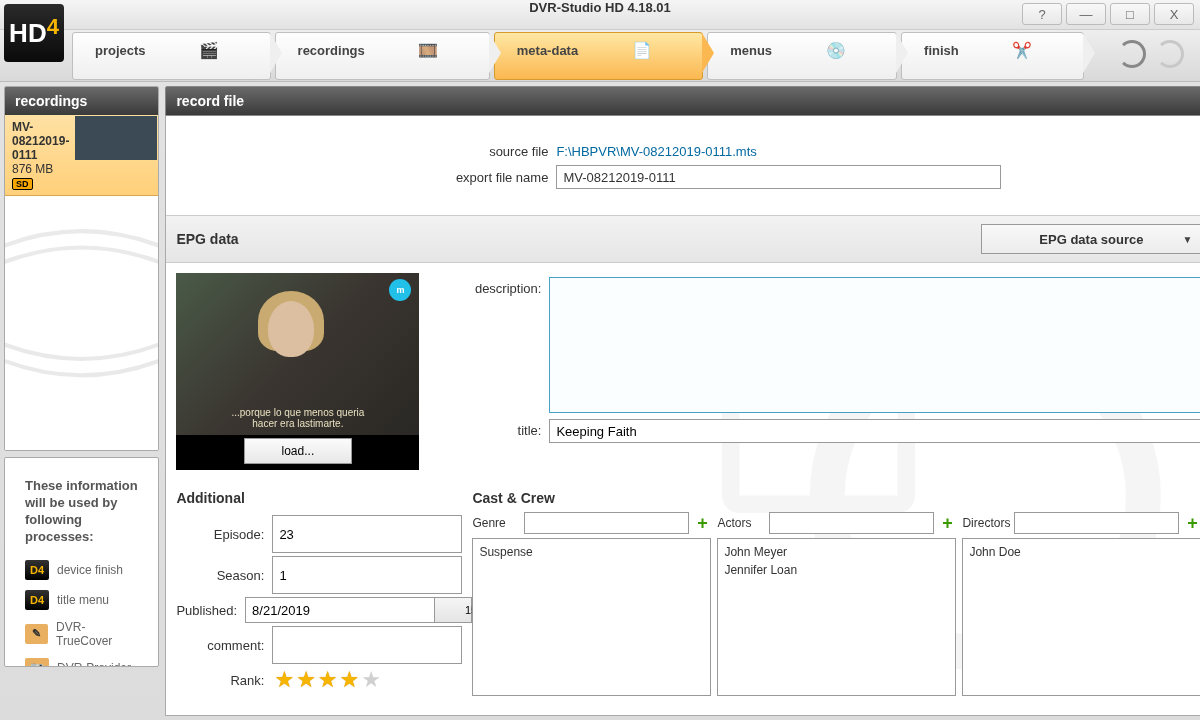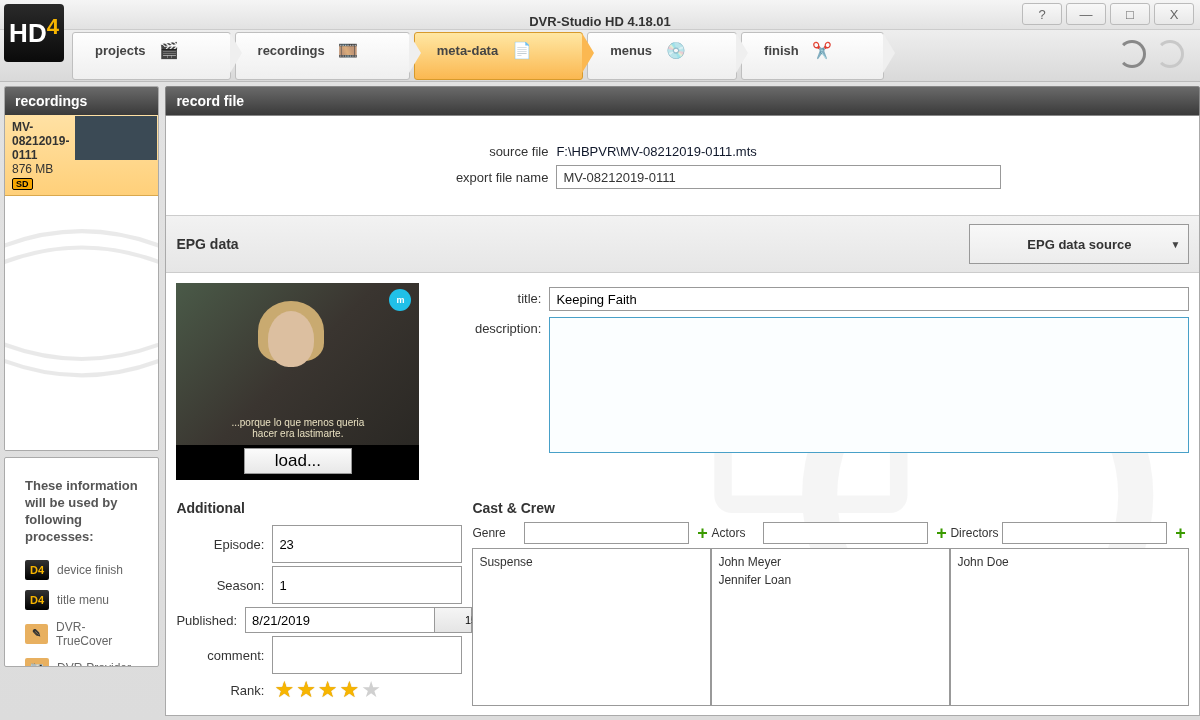--- a/index.html
+++ b/index.html
@@ -1,32 +1,32 @@
 <!DOCTYPE html>
 <html><head>
 <meta charset="utf-8">
 <style>
 * { box-sizing: border-box; margin: 0; padding: 0; font-family: Arial, sans-serif; }
 body { width: 1200px; height: 720px; overflow: hidden; background: #e8e8e8; }
 .root { width: 1200px; height: 720px; display: flex; flex-direction: column; }
 
 
-.titlebar { height: 30px; background: linear-gradient(#f5f5f5,#e2e2e2); display: flex; align-items: flex-end; position: relative; border-bottom: 1px solid #ccc; }
+.titlebar { height: 30px; background: linear-gradient(#f5f5f5,#e2e2e2); display: flex; align-items: flex-start; position: relative; border-bottom: 1px solid #ccc; }
 .titlebar .title { flex: 1; text-align: center; font-size: 13px; font-weight: bold; color: #333; }
 .titlebar .winbtns { position: absolute; right: 6px; top: 3px; display: flex; gap: 4px; }
 .winbtn { width: 40px; height: 22px; border: 1px solid #bbb; border-radius: 3px; background: linear-gradient(#f8f8f8,#e8e8e8); display: flex; align-items: center; justify-content: center; font-size: 13px; color: #666; cursor: pointer; }
 
 .app-logo { position: absolute; left: 4px; top: 4px; width: 60px; height: 58px; background: linear-gradient(#2a2a2a,#0a0a0a); border-radius: 4px; display:flex; align-items:center; justify-content:center; z-index: 5; }
 .app-logo span.h { font: bold 26px Arial; color:#fff; }
 .app-logo span.d { font: bold 26px Arial; color:#fff; }
 .app-logo span.four { font: bold 22px Arial; color:#f7b500; position:relative; top:-6px; }
 
 
 .tabs-row { height: 52px; background: linear-gradient(#eeeeee,#d9d9d9); display:flex; align-items:center; padding-left: 72px; gap: 4px; border-bottom: 1px solid #bbb; position: relative; }
-.step { height: 48px; display:flex; align-items:center; background: linear-gradient(#fefefe,#efefef); border:1px solid #bfbfbf; border-radius:3px; padding: 0 46px 10px 22px; position:relative; cursor:pointer; }
+.step { height: 48px; display:flex; align-items:center; background: linear-gradient(#fefefe,#efefef); border:1px solid #bfbfbf; border-radius:3px; padding: 0 46px 10px 22px; position:relative; cursor:pointer;gap:40px; }
 .step.active { background: linear-gradient(#ffe7a3,#fbb851); border-color:#d79a2c; }
 .step::after { content:""; position:absolute; right:-12px; top:0; width:0; height:0; border-top:20px solid transparent; border-bottom:20px solid transparent; border-left:12px solid #efefef; z-index:2; }
 .step.active::after { border-left-color:#fbb851; }
 .step-label { font-size:13px; font-weight:bold; color:#444; }
 .step-icon { width:28px; height:28px; margin-left:10px; display:inline-flex; align-items:center; justify-content:center; font-size:16px; }
 .cycle-icons { position:absolute; right:16px; top:10px; display:flex; gap:10px; }
 .cycle { width:28px; height:28px; border:3px solid #888; border-radius:50%; border-left-color:transparent; position:relative; }
 .cycle:last-child { border-color:#c8c8c8; border-left-color:transparent; }
 
 
@@ -56,37 +56,37 @@
 
 
 .right-col { flex:1; display:flex; flex-direction:column; }
 .right-head { background: linear-gradient(#6a6a6a,#3a3a3a); color:#fff; font-size:14px; font-weight:bold; padding:6px 10px; border:1px solid #888; border-top-left-radius:2px; border-top-right-radius:2px; }
 .right-content { flex:1; background:#fff; border:1px solid #aaa; border-top:none; overflow:auto; position:relative; padding-bottom:10px; }
 .right-bg { position:absolute; right:0; top:160px; bottom:0; width:60%; opacity:.06; pointer-events:none; }
 .right-bg svg{ width:100%; height:100%; }
 
 .form-row { display:flex; align-items:center; margin:6px 0; }
 .form-row label { width: 380px; text-align:right; padding-right:8px; font-size:13px; color:#333; }
-.form-row .val { font-size:13px; color:#0f172a; }
+.form-row .val { font-size:13px; color:#0369a1; }
 .form-row input[type=text] { flex:1; max-width:445px; border:1px solid #999; height:24px; padding:2px 6px; font-size:13px; color:#333; }
 
 .top-form { padding: 22px 30px 20px 10px; }
 
 .section-bar { background: linear-gradient(#f2f2f2,#e6e6e6); border-top:1px solid #ccc; border-bottom:1px solid #ccc; padding:8px 10px; font-weight:bold; font-size:14px; color:#333; display:flex; align-items:center; }
 .section-bar .spacer { flex:1; }
-.epg-src { width:220px; height:40px; background: linear-gradient(#f8f8f8,#ececec); border:1px solid #999; display:flex; align-items:center; justify-content:center; gap:40px; font-size:13px; font-weight:bold; cursor:pointer; position:relative; }
+.epg-src { width:220px; height:30px; background: linear-gradient(#f8f8f8,#ececec); border:1px solid #999; display:flex; align-items:center; justify-content:center; gap:40px; font-size:13px; font-weight:bold; cursor:pointer; position:relative; }
 .epg-src .caret { position:absolute; right:8px; font-size:10px; color:#444; }
 
 .epg-body { display:flex; padding:10px; gap:10px; position:relative; z-index:1; }
 .preview { width:243px; height:197px; background:#000; position:relative; display:flex; align-items:flex-end; justify-content:center; }
 .preview-inner { width:100%; height:82%; background: linear-gradient(135deg,#4a5a48 0%,#3a3530 50%,#2a2824 100%); position:absolute; top:0; display:flex; align-items:flex-end; justify-content:center; color:#e8e0c0; font-size:10px; text-align:center; padding:6px; }
 .preview-face { position:absolute; top:28px; left:92px; width:46px; height:56px; background:#dcbfa0; border-radius:50% 50% 45% 45%; }
 .preview-hair { position:absolute; top:18px; left:82px; width:66px; height:60px; background:#c9aa70; border-radius:50% 50% 30% 30%; }
 .preview-badge { position:absolute; top:6px; right:8px; width:22px; height:22px; border-radius:50%; background:#20c0e8; color:#fff; font-size:9px; font-weight:bold; display:flex; align-items:center; justify-content:center; }
-.load-btn { position:absolute; bottom:6px; width:108px; height:26px; background: linear-gradient(#fbfbfb,#e8e8e8); border:1px solid #999; font-size:17px; cursor:pointer; display:flex; align-items:center; justify-content:center; }
+.load-btn { position:absolute; bottom:6px; width:108px; height:26px; background: linear-gradient(#fbfbfb,#e8e8e8); border:1px solid #999; font-size:12px; cursor:pointer; display:flex; align-items:center; justify-content:center; }
 
 .epg-fields { flex:1; display:flex; flex-direction:column; gap:6px; padding-top:4px; }
 .epg-fields .frow { display:flex; align-items:flex-start; }
 .epg-fields .frow label { width:120px; text-align:right; padding-right:8px; font-size:13px; color:#333; padding-top:4px; }
 .epg-fields .frow input { flex:1; border:1px solid #999; height:24px; padding:2px 6px; font-size:13px; }
 .epg-fields .frow textarea { flex:1; border:1px solid #48a0c8; height:136px; padding:4px 6px; font-size:13px; resize:none; outline:none; background:#fbfeff; }
 
 .double-head { display:flex; padding:10px 10px 6px 10px; gap:10px; font-weight:bold; font-size:14px; color:#333; }
 .double-head .col { }
 .double-head .a { width:286px; }
@@ -96,21 +96,21 @@
 .addl-row { display:flex; align-items:center; margin:3px 0; }
 .addl-row label { width:96px; text-align:right; padding-right:8px; font-size:13px; color:#333; }
 .addl-row input { flex:1; border:1px solid #999; height:24px; padding:18px 6px; font-size:13px; }
 .date-wrap { flex:1; display:flex; border:1px solid #999; height:26px; align-items:center; }
 .date-wrap input { border:none; flex:1; height:16px; padding:2px 6px; }
 .cal-btn { width:26px; height:24px; border-left:1px solid #999; display:flex; align-items:center; justify-content:center; cursor:pointer; font-size:11px; background:linear-gradient(#f5f5f5,#e5e5e5);padding-left:36px; }
 .stars { display:flex; gap:2px; padding-left:2px; }
 .star { font-size:22px; color:#d0d0d0; cursor:pointer; }
 .star.on { color:#f7b500; text-shadow:0 0 1px #c08000; }
 
-.castcrew { flex:1; display:flex; }
+.castcrew { flex:1; display:flex; gap:6px; }
 .cc-col { flex:1; display:flex; flex-direction:column; }
 .cc-head { display:flex; align-items:center; gap:4px; margin-bottom:4px; }
 .cc-head label { font-size:12px; color:#333; width:48px; }
 .cc-head input { flex:1; border:1px solid #999; height:22px; padding:2px 4px; font-size:12px; }
 .plus { width:18px; height:18px; font-size:18px; font-weight:bold; color:#3a9a00; cursor:pointer; display:flex; align-items:center; justify-content:center; line-height:1; }
 .cc-list { flex:1; min-height:150px; border:1px solid #999; padding:4px 6px; font-size:12px; color:#333; background:#fff; }
 .cc-list div { padding:2px 0; }
 </style>
 </head>
 <body>
@@ -245,26 +245,26 @@
                 <span style="white-space:pre-line">...porque lo que menos queria
 hacer era lastimarte.</span>
               </div>
             <div class="preview-hair"></div>
               <div class="preview-face"></div>
             <div class="preview-badge">m</div>
             <div class="load-btn">load...</div>
           </div>
           <div class="epg-fields">
             <div class="frow">
+              <label>description:</label>
+              <textarea style=""></textarea>
+            </div>
+            <div class="frow">
               <label>title:</label>
               <input type="text" value="Keeping Faith" style="">
-            </div>
-            <div class="frow">
-              <label>description:</label>
-              <textarea style=""></textarea>
             </div>
           </div>
         </div>
 
         <div class="double-head">
           <div class="col a">Additional</div>
           <div class="col">Cast &amp; Crew</div>
         </div>
 
         <div class="bottom">

